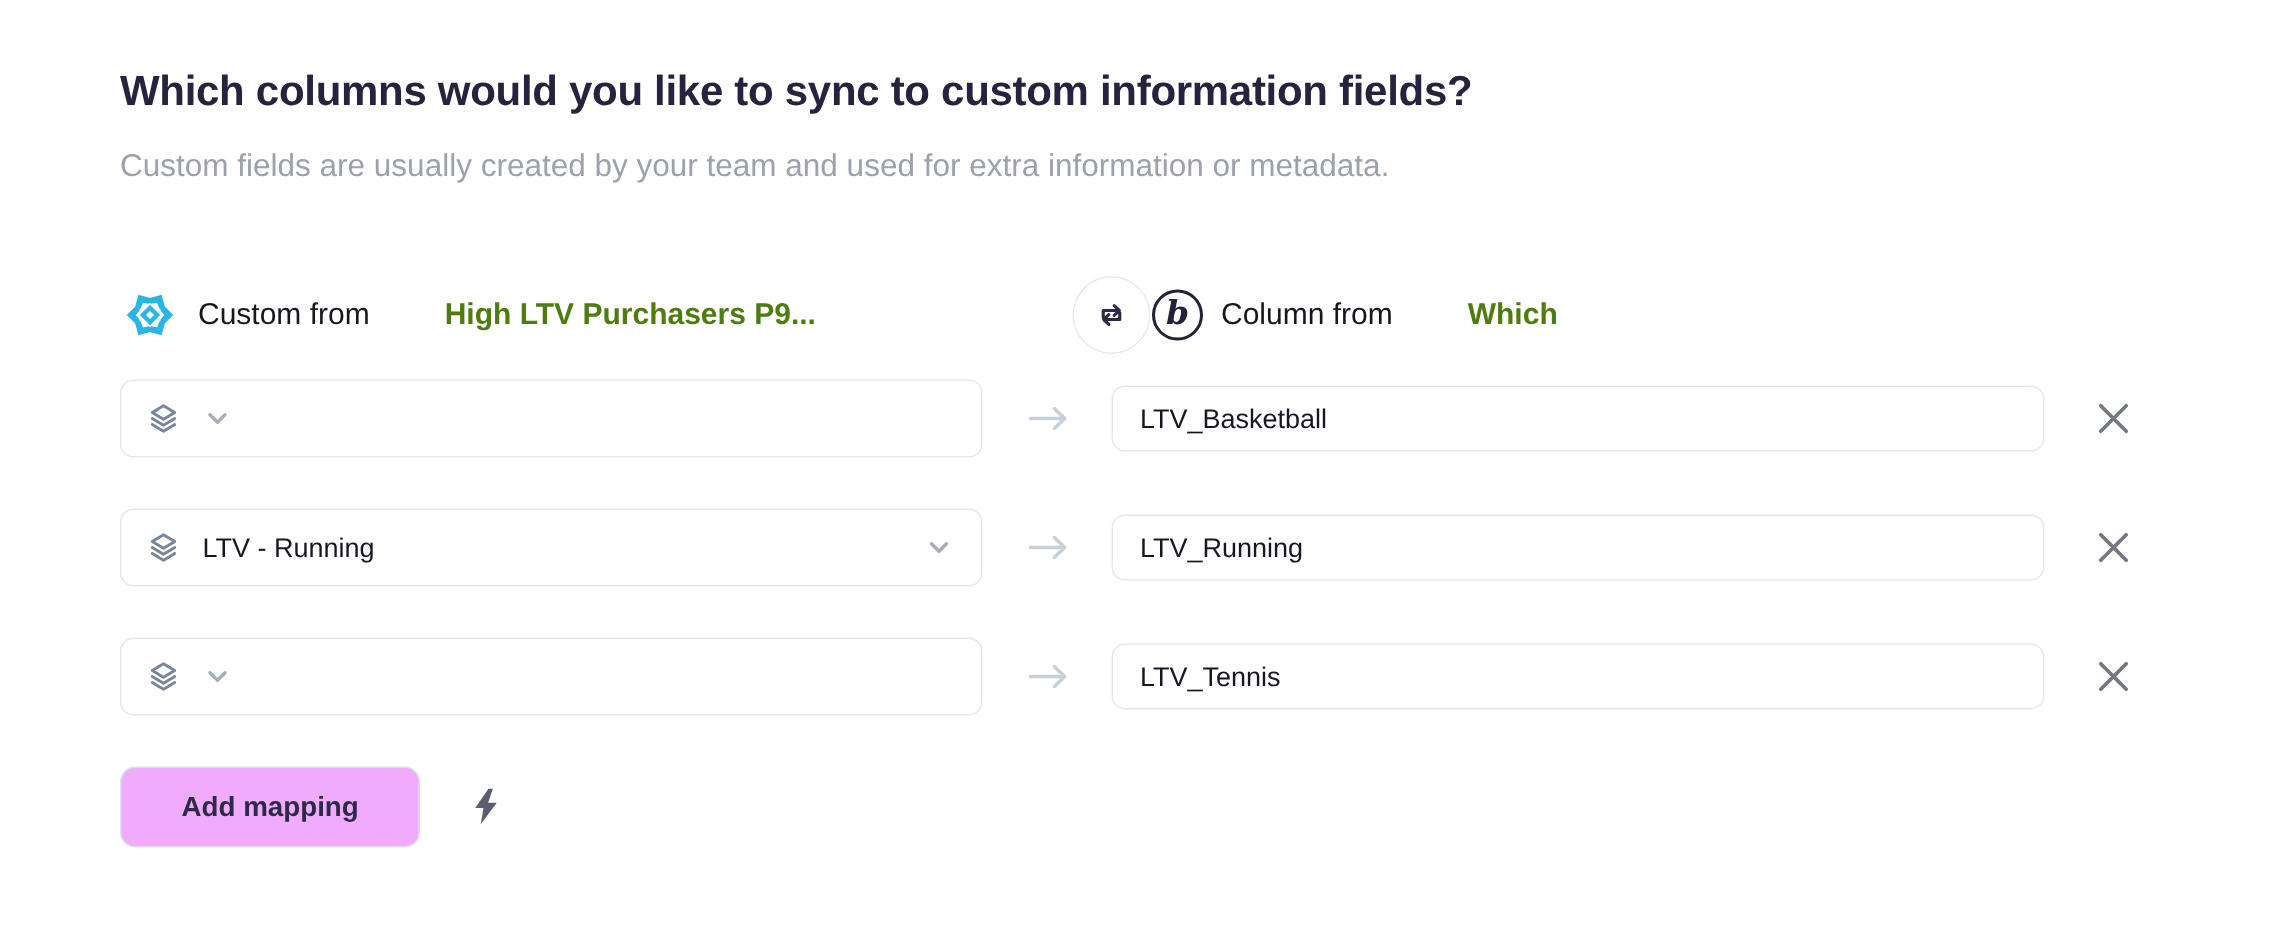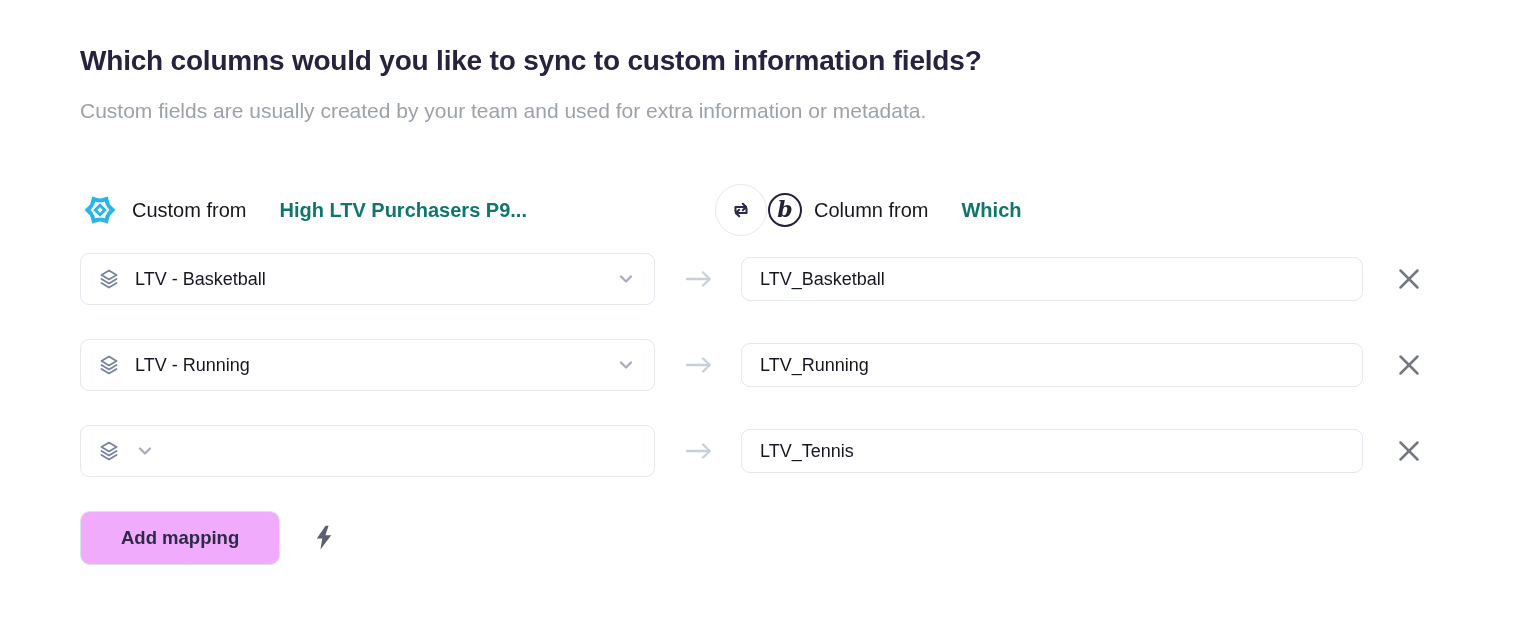--- a/index.html
+++ b/index.html
@@ -24,21 +24,21 @@
     display:grid;
     grid-template-columns:575px 86px 622px 91px;
     align-items:center;
   }
 
   .mapper-head { margin-top:60px; height:54px; margin-bottom:16px; }
   .head-cell { display:flex; align-items:center; }
   .head-cell.src { padding-left:0; }
   .head-cell.dst { grid-column:3; padding-left:27px; }
   .head-label { font-size:20px; color:#16171f; margin-left:12px; white-space:nowrap; }
-  .head-label .strong { font-weight:700; margin-left:5px; color:#0f766e;padding-left:28px; }
+  .head-label .strong { font-weight:700; margin-left:22px; color:#4d7c0f;padding-left:28px; }
 
   .logo-snowflake { width:40px; height:40px; flex:0 0 auto; }
 
   .logo-braze {
     width:34px; height:34px; border:2.5px solid #232236; border-radius:50%;
     display:flex; align-items:center; justify-content:center; flex:0 0 auto;
     color:#232236; font-family:"DejaVu Serif", serif; font-style:italic;
     font-weight:700; font-size:22px; line-height:1; padding-bottom:3px;
   }
 
@@ -163,21 +163,20 @@
         <span>Column from</span><span class="strong">Which</span>
       </span>
     </div>
   </div>
 
   <div class="grid map-row">
     <div class="select-box">
       <svg width="24" height="24" viewBox="0 0 24 24" aria-hidden="true">
           <use href="#def-layers"></use>
         </svg>
-      <span class="select-label">LTV - Basketball</span>
       <svg width="20" height="20" viewBox="0 0 20 20" aria-hidden="true">
           <use href="#def-chevron"></use>
         </svg>
     </div>
     <div class="arrow-cell">
       <svg width="29" height="24" viewBox="0 0 29 24" aria-hidden="true">
           <use href="#def-arrow"></use>
         </svg>
     </div>
     <input class="dest-input" type="text" value="LTV_Basketball" style="">

